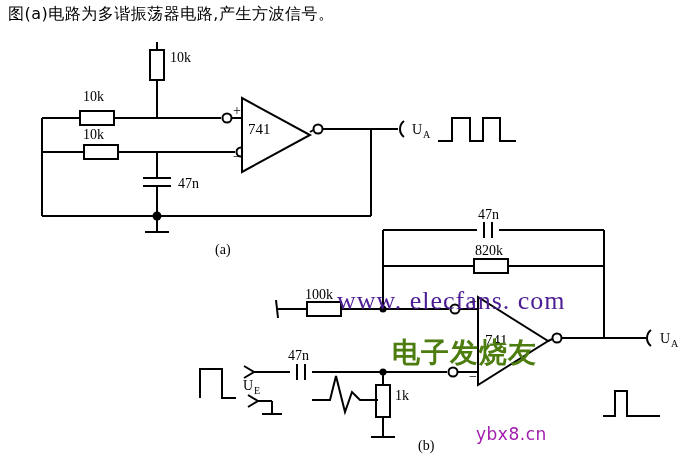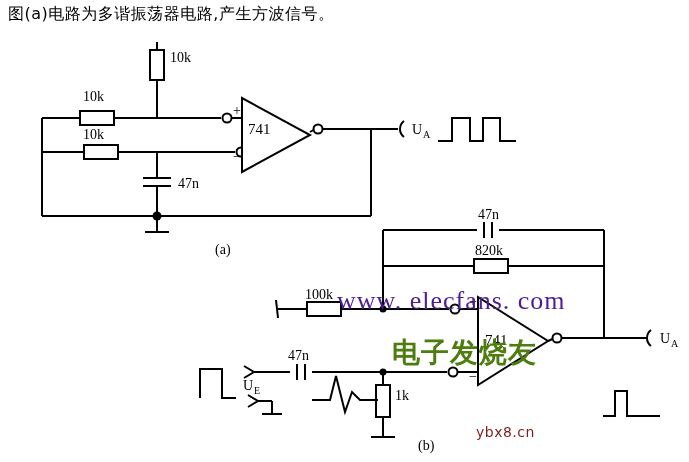--- a/index.html
+++ b/index.html
@@ -26,21 +26,21 @@
     color:#4c1d95;font-size:26px;letter-spacing:1px;white-space:nowrap;
   }
   .wm-cn{
     position:absolute;
     font-family:"DejaVu Sans", sans-serif;
     color:#4d7c0f;font-size:28px;letter-spacing:1px;white-space:nowrap;font-weight:bold;
   }
   .wm-small{
     position:absolute;
     font-family:"DejaVu Sans", sans-serif;
-    color:#7f1d1d;font-size:14px;letter-spacing:0.5px;white-space:nowrap;
+    color:#a21caf;font-size:17px;letter-spacing:0.5px;white-space:nowrap;
   }
 </style>
 </head>
 <body>
 
 <div class="caption">图(a)电路为多谐振荡器电路,产生方波信号。</div>
 
 <svg class="circuit" viewBox="0 0 689 462">
 
   <g>

